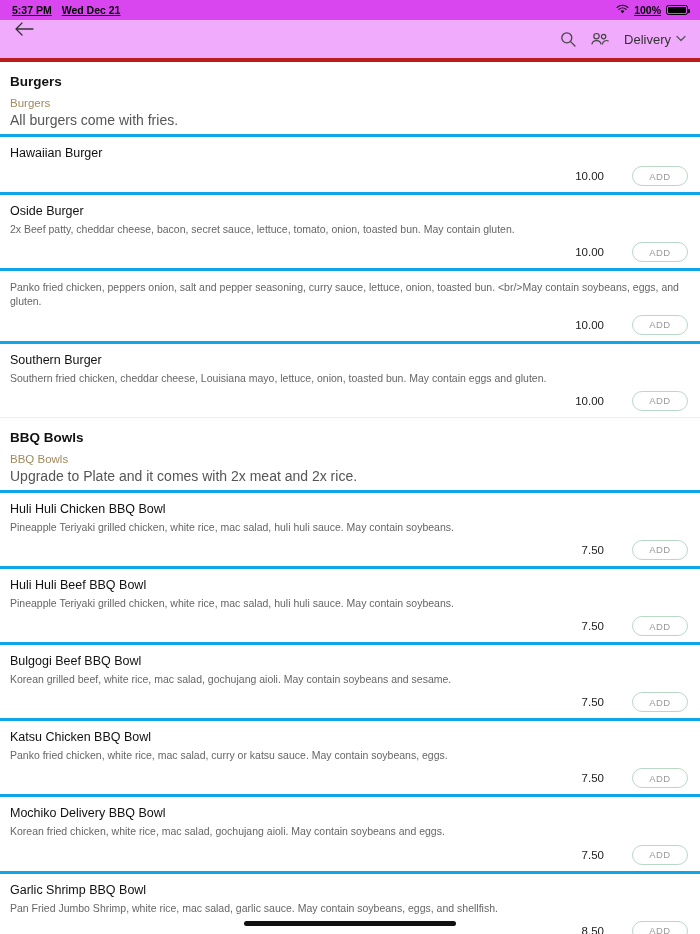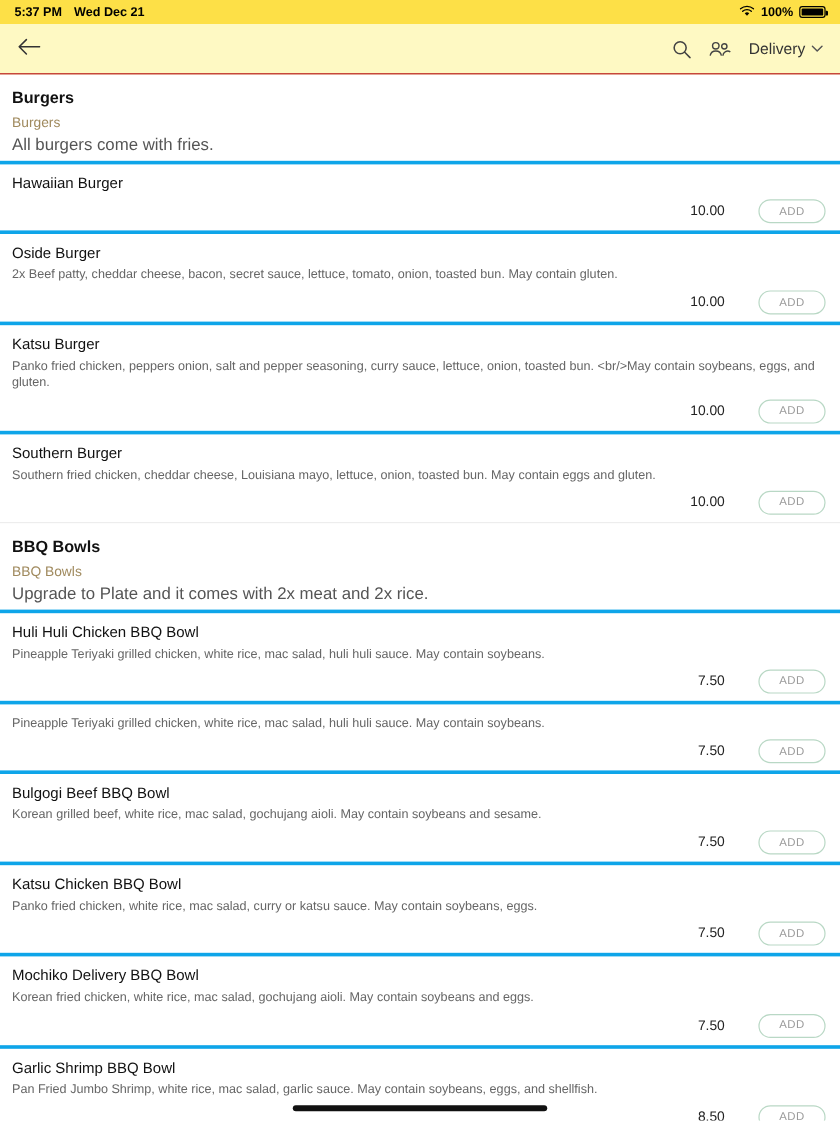--- a/index.html
+++ b/index.html
@@ -9,28 +9,29 @@
     background: #ffffff;
     font-family: "Liberation Sans", sans-serif;
     color: #222;
     overflow: hidden;
   }
   body { position: relative; }
 
   
   .status-bar {
     height: 20px;
-    background: #fde047;
+    background: #d946ef;
     display: flex;
     align-items: center;
     justify-content: space-between;
     padding: 0 12px;
     font-size: 10.5px;
     color: #000;
     font-weight: 600;
+    text-decoration: underline;
   }
   .status-left { display: flex; align-items: center; gap: 10px; }
   .status-right { display: flex; align-items: center; gap: 5px; }
   .wifi-icon { display: inline-block; }
   .battery {
     width: 22px; height: 10px;
     border: 1px solid #000;
     border-radius: 2.5px;
     position: relative;
     display: inline-block;
@@ -47,24 +48,23 @@
     position: absolute;
     left: 1px; top: 1px; bottom: 1px;
     width: 18px;
     background: #000;
     border-radius: 1px;
   }
 
   
   .nav-bar {
     height: 42px;
-    background: #fef9c3;
-    border-bottom: 1px solid #b91c1c;
+    background: #f0abfc;
+    border-bottom: 4px solid #b91c1c;
     display: flex;
-    align-items: center;
     justify-content: space-between;
     padding: 0 14px;
   }
   .back-arrow {
     font-size: 20px;
     line-height: 1;
     color: #333;
     cursor: pointer;
     width: 24px;
   }
@@ -231,21 +231,20 @@
     </div>
     <div class="item">
       <div class="item-name">Oside Burger</div>
       <div class="item-desc">2x Beef patty, cheddar cheese, bacon, secret sauce, lettuce, tomato, onion, toasted bun. May contain gluten.</div>
       <div class="item-footer">
         <div class="item-price">10.00</div>
         <div class="add-btn">ADD</div>
       </div>
     </div>
     <div class="item">
-      <div class="item-name">Katsu Burger</div>
       <div class="item-desc">Panko fried chicken, peppers onion, salt and pepper seasoning, curry sauce, lettuce, onion, toasted bun. &lt;br/&gt;May contain soybeans, eggs, and gluten.</div>
       <div class="item-footer">
         <div class="item-price">10.00</div>
         <div class="add-btn">ADD</div>
       </div>
     </div>
     <div class="item">
       <div class="item-name">Southern Burger</div>
       <div class="item-desc">Southern fried chicken, cheddar cheese, Louisiana mayo, lettuce, onion, toasted bun. May contain eggs and gluten.</div>
       <div class="item-footer">
@@ -260,20 +259,21 @@
     </div>
     <div class="item">
       <div class="item-name">Huli Huli Chicken BBQ Bowl</div>
       <div class="item-desc">Pineapple Teriyaki grilled chicken, white rice, mac salad, huli huli sauce. May contain soybeans.</div>
       <div class="item-footer">
         <div class="item-price">7.50</div>
         <div class="add-btn">ADD</div>
       </div>
     </div>
     <div class="item">
+      <div class="item-name">Huli Huli Beef BBQ Bowl</div>
       <div class="item-desc">Pineapple Teriyaki grilled chicken, white rice, mac salad, huli huli sauce. May contain soybeans.</div>
       <div class="item-footer">
         <div class="item-price">7.50</div>
         <div class="add-btn">ADD</div>
       </div>
     </div>
     <div class="item">
       <div class="item-name">Bulgogi Beef BBQ Bowl</div>
       <div class="item-desc">Korean grilled beef, white rice, mac salad, gochujang aioli. May contain soybeans and sesame.</div>
       <div class="item-footer">

